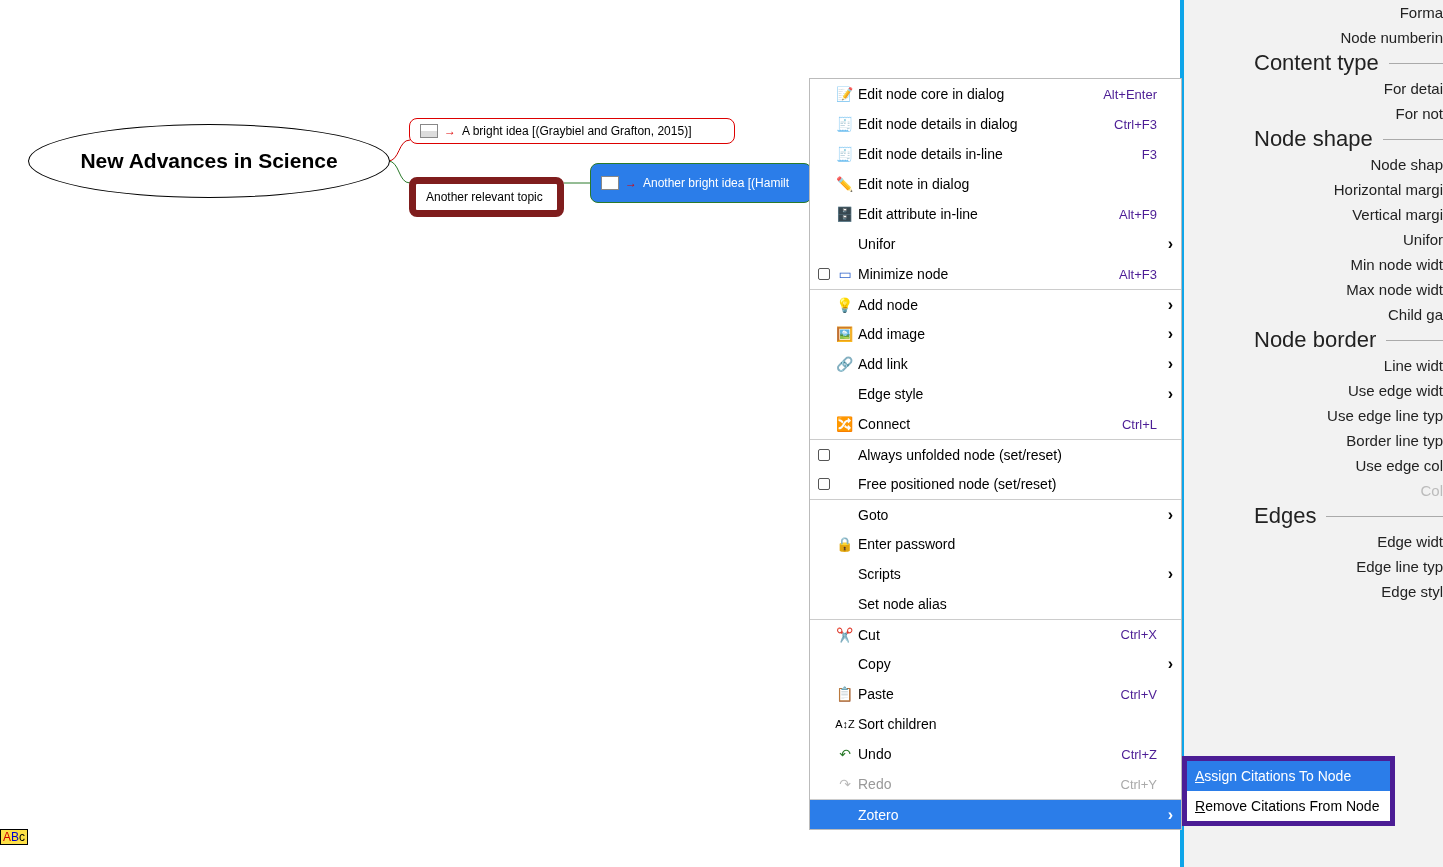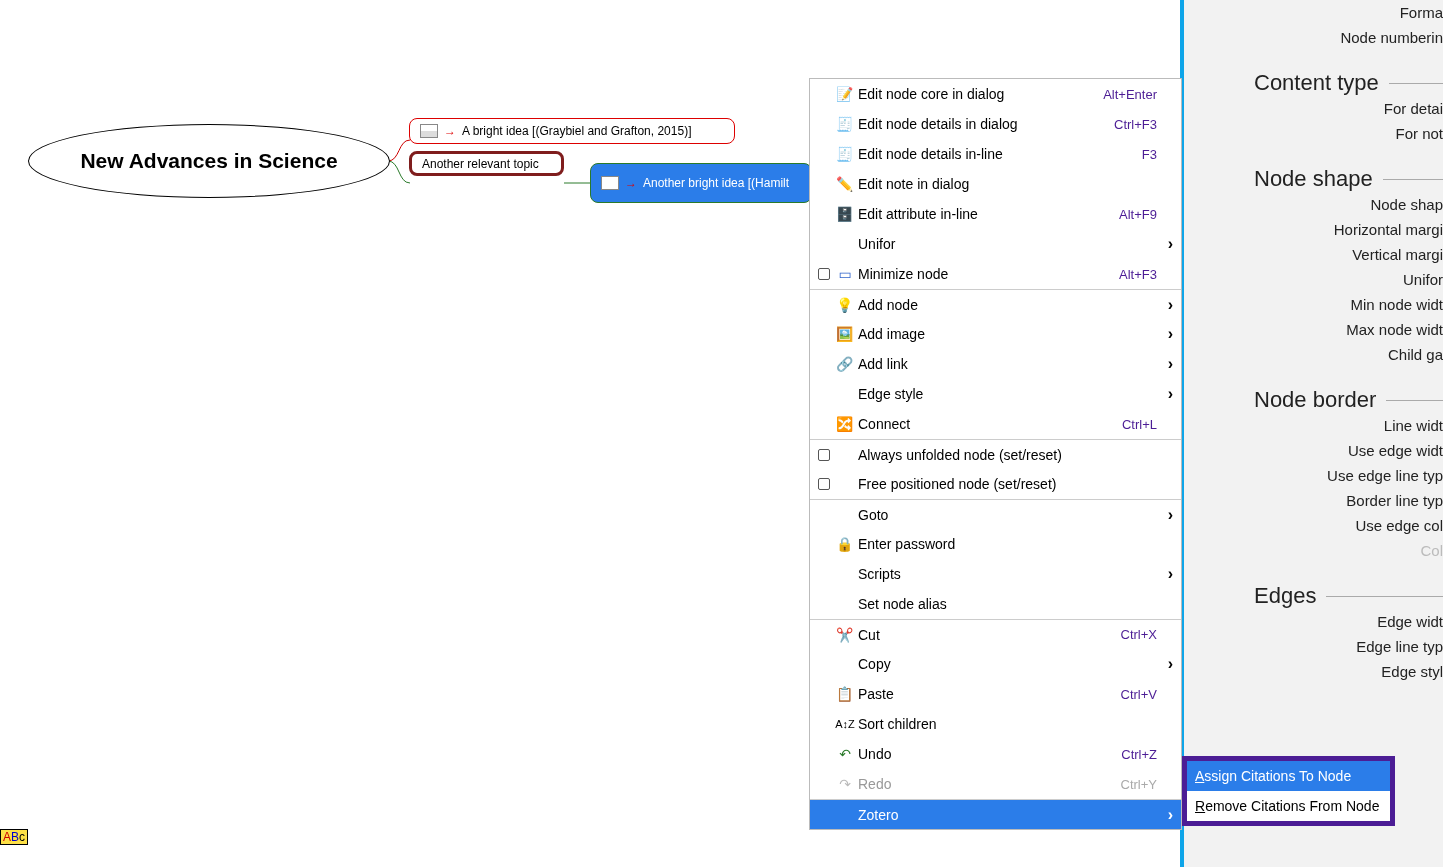--- a/index.html
+++ b/index.html
@@ -35,21 +35,21 @@
   .child-node {
     position: absolute;
     border-radius: 8px;
     padding: 5px 10px;
     font-size: 12px;
     background: #fff;
     display: flex; align-items: center;
     gap: 6px;
   }
   .child-red   { border: 1px solid #d00; left: 409px; top: 118px; width: 326px; }
-  .child-green { border: 3px solid #7f1d1d; left: 409px; top: 151px; width: 155px; height: 25px;}
+  .child-green { border: 7px solid #7f1d1d; left: 409px; top: 177px; width: 155px; height: 40px;}
   .child-sel   { border: 1px solid #2a7a2a; background:#2b7de9; color:#fff; left: 590px; top: 163px; width: 222px; height: 40px;}
   .node-icon-box {
     width: 18px; height: 14px;
     border: 1px solid #888;
     background: linear-gradient(#fff 50%, #ddd 50%);
   }
   .node-icon-box.sel { background:#fff; border-color:#888;}
   .arrow-red { color:#d00; font-weight:bold;}
   
   .abc {
@@ -101,21 +101,20 @@
   .side {
     position:absolute;
     left:1180px; top:0;
     width:263px; height:867px;
     background:#f2f2f2;
     border-left:4px solid #0ea5e9;
     padding: 0 0 0 0;
     overflow:hidden;
   }
   .side-group {
-    margin-top: 20px;
     padding-right: 0;
   }
   .side-hdr {
     display:flex; align-items:center;
     font-size: 22px;
     color:#222;
     padding-left: 70px;
     white-space: nowrap;
   }
   .side-hdr .line { flex:1; height:1px; background:#aaa; margin-left:10px;}

